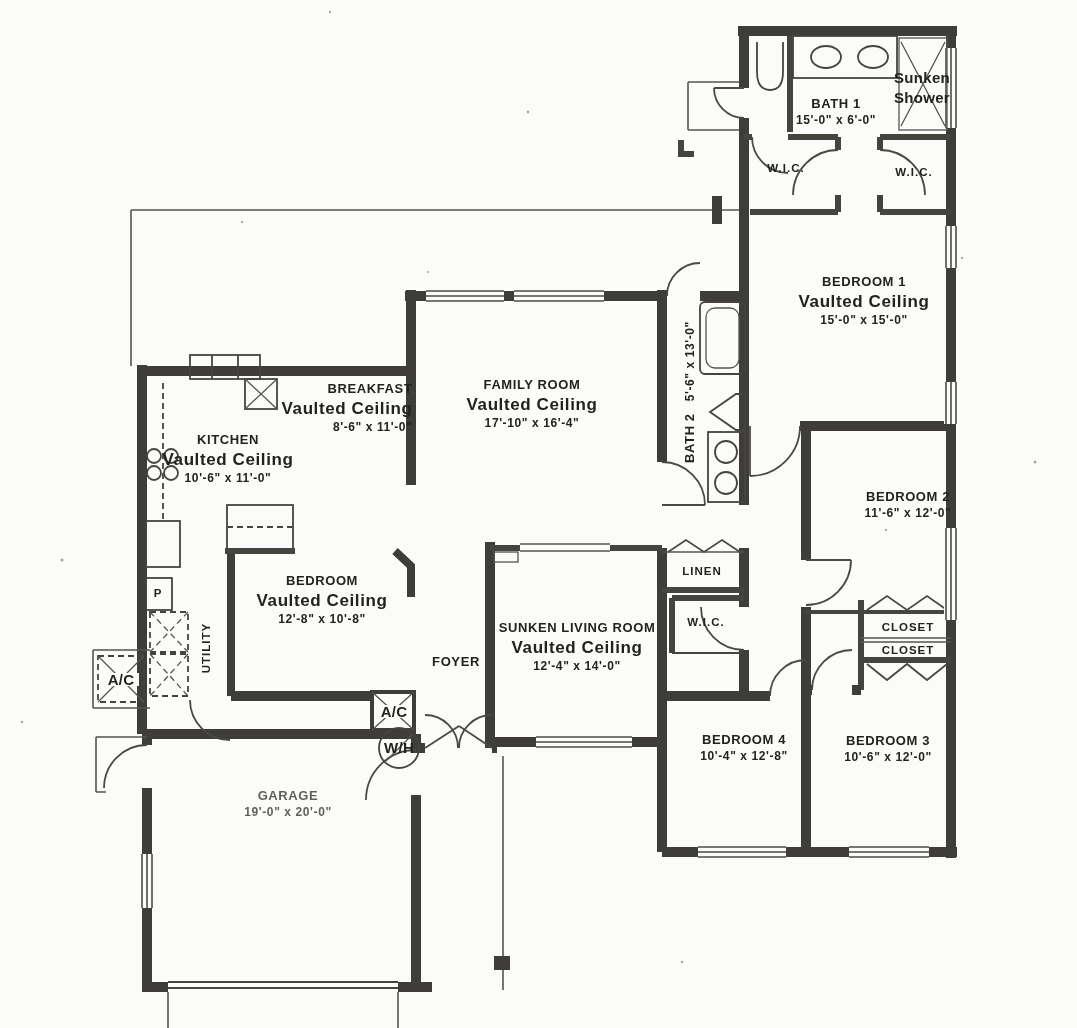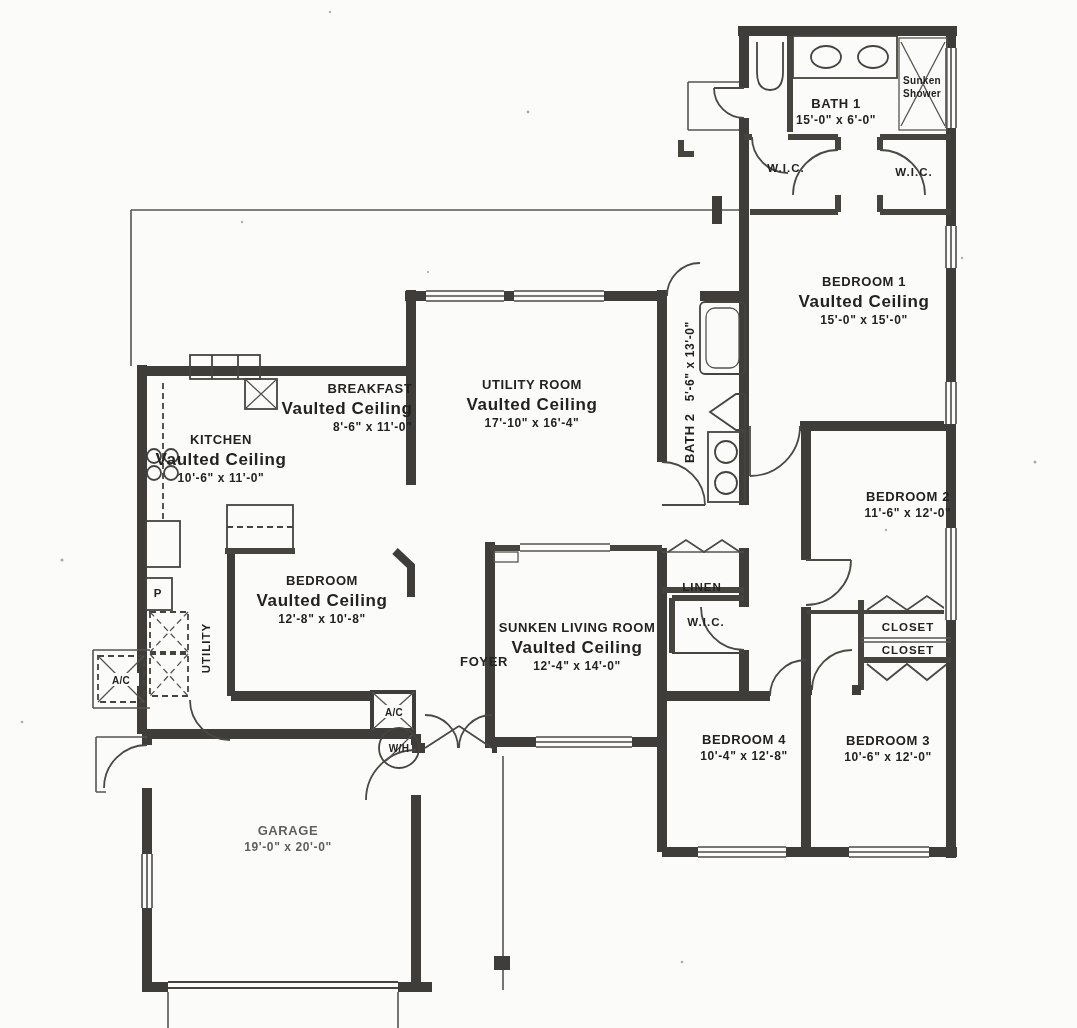--- a/index.html
+++ b/index.html
@@ -19,22 +19,22 @@
   .winln{stroke:#4c4b48;stroke-width:1.6;}
   .lbl{position:absolute;transform:translate(-50%,-50%);text-align:center;color:#23221f;
        font-weight:bold;letter-spacing:.6px;line-height:1.3;white-space:nowrap;}
   .lbl span{display:block;}
   .vert{transform:translate(-50%,-50%) rotate(-90deg);}
   .vert span{display:inline;}
   .name{font-size:13px;}
   .sub{font-size:17px;}
   .dim{font-size:12px;}
   .small{font-size:11.5px;letter-spacing:1px;}
-  .tiny{font-size:10px;letter-spacing:.3px;}
-  .faded{opacity:.72;margin-top:35px;}
+  .tiny{font-size:15px;letter-spacing:.3px;}
+  .faded{opacity:.72;}
 </style>
 </head>
 <body>
 
 <div id="plan">
 
 <svg width="1077" height="1028" viewBox="0 0 1077 1028">
 
   <g>
     <path class="thin" d="M131,210 L744,210"></path>
@@ -253,62 +253,62 @@
     <span class="name">BEDROOM 1</span>
     <span class="sub">Vaulted Ceiling</span>
     <span class="dim">15'-0" x 15'-0"</span>
   </div>
 
   <div class="lbl vert" style="left:689px;top:392px;">
     <span class="name">BATH 2</span><span class="dim" style="margin-left:12px;">5'-6" x 13'-0"</span>
   </div>
 
   <div class="lbl" style="left:532px;top:404px;">
-    <span class="name">UTILITY ROOM</span>
+    <span class="name">FAMILY ROOM</span>
     <span class="sub">Vaulted Ceiling</span>
     <span class="dim">17'-10" x 16'-4"</span>
   </div>
 
   <div class="lbl" style="left:347px;top:408px;text-align:right;">
     <span class="name">BREAKFAST</span>
     <span class="sub">Vaulted Ceiling</span>
     <span class="dim">8'-6" x 11'-0"</span>
   </div>
 
-  <div class="lbl" style="left:221px;top:459px;">
+  <div class="lbl" style="left:228px;top:459px;">
     <span class="name">KITCHEN</span>
     <span class="sub">Vaulted Ceiling</span>
     <span class="dim">10'-6" x 11'-0"</span>
   </div>
 
   <div class="lbl" style="left:322px;top:600px;">
     <span class="name">BEDROOM</span>
     <span class="sub">Vaulted Ceiling</span>
     <span class="dim">12'-8" x 10'-8"</span>
   </div>
 
   <div class="lbl" style="left:577px;top:647px;">
     <span class="name">SUNKEN LIVING ROOM</span>
     <span class="sub">Vaulted Ceiling</span>
     <span class="dim">12'-4" x 14'-0"</span>
   </div>
 
-  <div class="lbl" style="left:456px;top:662px;margin-left:28px;">
+  <div class="lbl" style="left:456px;top:662px;">
     <span class="name">FOYER</span>
   </div>
 
   <div class="lbl vert" style="left:205px;top:648px;">
     <span class="small">UTILITY</span>
   </div>
 
   <div class="lbl" style="left:158px;top:593px;">
     <span class="small">P</span>
   </div>
 
-  <div class="lbl" style="left:702px;top:571px;margin-top:16px;">
+  <div class="lbl" style="left:702px;top:571px;">
     <span class="small">LINEN</span>
   </div>
 
   <div class="lbl" style="left:706px;top:622px;">
     <span class="small">W.I.C.</span>
   </div>
 
   <div class="lbl" style="left:908px;top:505px;">
     <span class="name">BEDROOM 2</span>
     <span class="dim">11'-6" x 12'-0"</span>

